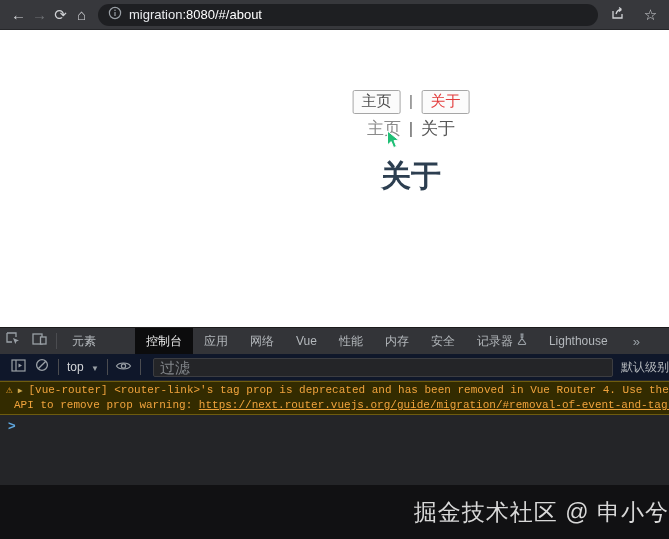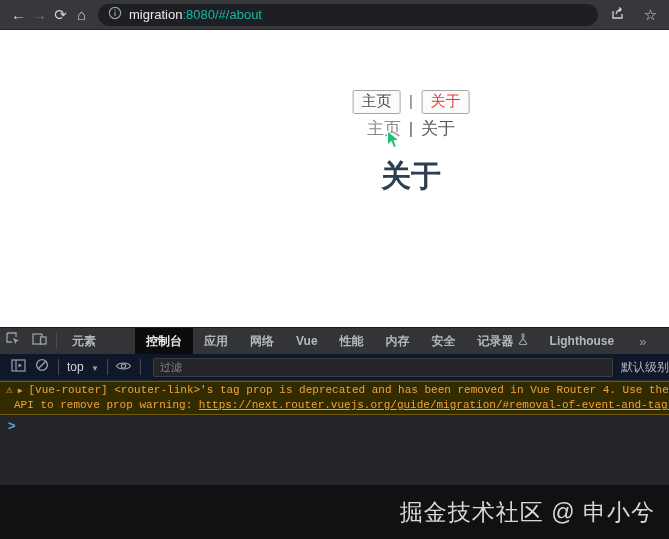--- a/index.html
+++ b/index.html
@@ -9,21 +9,21 @@
 
   
   .browser-toolbar { height:30px; background:#37383c; display:flex; align-items:center;
                      padding:0 8px; flex:0 0 auto; border-bottom:1px solid #26272a; }
   .nav-icon { color:#cfd1d4; font-size:15px; width:21px; text-align:center; cursor:pointer;
               flex:0 0 auto; line-height:1; }
   .nav-icon.dim { color:#6f7276; }
   .address-bar { height:22px; background:#1e1f22; border-radius:11px; display:flex;
                  align-items:center; margin:0 12px 0 6px; flex:1 1 auto; padding:0 10px; }
   .url { font-size:13px; color:#e8eaed; margin-left:7px; white-space:nowrap; }
-  .url .url-rest { color:#14b8a6; }
+  .url .url-rest { color:#ffffff; }
   .i-svg { display:inline-block; vertical-align:middle; }
 
   
   .page { height:297px; background:#ffffff; position:relative; flex:0 0 auto; }
   .page-content { position:absolute; left:411px; top:60px; transform:translateX(-50%);
                   text-align:center; white-space:nowrap; }
   .nav-btn { font-family:"Liberation Sans",sans-serif; font-size:15px; color:#4d4d4d;
              background:#fbfbfb; border:1px solid #a6a6a6; border-radius:2px;
              padding:1px 8px 2px; cursor:pointer; }
   .nav-btn.active { color:#e23b3b; }
@@ -35,52 +35,52 @@
   .link-sep { color:#5f5f5f; margin:0 3px; }
   .heading { margin-top:16px; font-size:30px; font-weight:700; color:#2c3e50; }
   .cursor { position:absolute; left:386px; top:100px; }
 
   
   .tabbar { height:27px; background:#333438; display:flex; align-items:center;
             flex:0 0 auto; border-top:1px solid #1b1b1b; overflow:hidden; }
   .tabbar-icon { width:26px; text-align:center; color:#9aa0a6; cursor:pointer; flex:0 0 auto; }
   .vdiv { width:1px; height:16px; background:#4b4c50; margin:0 4px; flex:0 0 auto; }
   .tab { height:27px; line-height:27px; padding:0 11px; font-size:12px; color:#b4b8bc;
-         cursor:pointer; flex:0 0 auto; white-space:nowrap; display:flex; align-items:center; gap:4px;font-weight:bold; }
+         cursor:pointer; flex:0 0 auto; white-space:nowrap; display:flex; align-items:center; gap:4px; }
   .tab.active { background:#0c0c0d; color:#ececec;margin-left:28px; }
   .more-tabs { color:#9aa0a6; font-size:13px; margin-left:14px; cursor:pointer; letter-spacing:-2px; }
 
   .console-toolbar { height:27px; background:#0f172a; display:flex; align-items:center;
                      padding:0 6px; flex:0 0 auto; border-bottom:1px solid #2a2a2a; }
   .ct-icon { width:24px; text-align:center; color:#9aa0a6; cursor:pointer; flex:0 0 auto; }
   .ctx-select { font-size:12px; color:#d2d4d7; cursor:pointer; padding:0 4px; flex:0 0 auto; }
   .caret { font-size:8px; color:#9aa0a6; margin-left:4px; }
   .filter-input { flex:1 1 auto; height:19px; background:#242528; border:1px solid #3c3d41;
-                  border-radius:2px; color:#c8c8c8; font-size:11px; padding:0 6px;
+                  border-radius:2px; color:#c8c8c8; font-size:15px; padding:0 6px;
                   margin:0 8px; outline:none; min-width:0; }
   .filter-input::placeholder { color:#83878b; }
   .levels { font-size:12px; color:#b4b8bc; white-space:nowrap; cursor:pointer;
             flex:0 0 auto; margin-right:-6px; }
 
   .warning { background:#332b00; border-top:1px solid #6e5c0e; border-bottom:1px solid #6e5c0e;
              font-family:"Liberation Mono","DejaVu Sans Mono",monospace; font-size:11px;
              color:#f0a33c; padding:1px 0 2px 6px; flex:0 0 auto; }
   .warn-line { white-space:nowrap; overflow:hidden; line-height:14px; }
   .warn-triangle { color:#ffaa2b; font-size:11px; margin-right:5px; }
   .warn-expand { color:#cfa94e; font-size:8px; margin-right:6px; cursor:pointer; }
   .warn-link { color:#f0a33c; text-decoration:underline; cursor:pointer; }
   .warn-line.second { padding-left:8px; }
 
   .console-body { flex:1 1 auto; background:#242528; position:relative; }
   .prompt { position:absolute; left:8px; top:3px; color:#5fa8e0; font-size:13px;
             font-weight:700; }
 
   
   .video-bar { height:54px; background:#111113; flex:0 0 auto; display:flex;
-               align-items:center; justify-content:flex-end; padding-right:14px; }
+               align-items:center; justify-content:flex-end; }
   .watermark { color:#d8d8d8; font-size:23px; letter-spacing:1px; }
 </style>
 </head>
 <body>
 
 <div class="screen">
 
   <header class="browser-toolbar">
     <span class="nav-icon">←</span>
     <span class="nav-icon dim">→</span>

